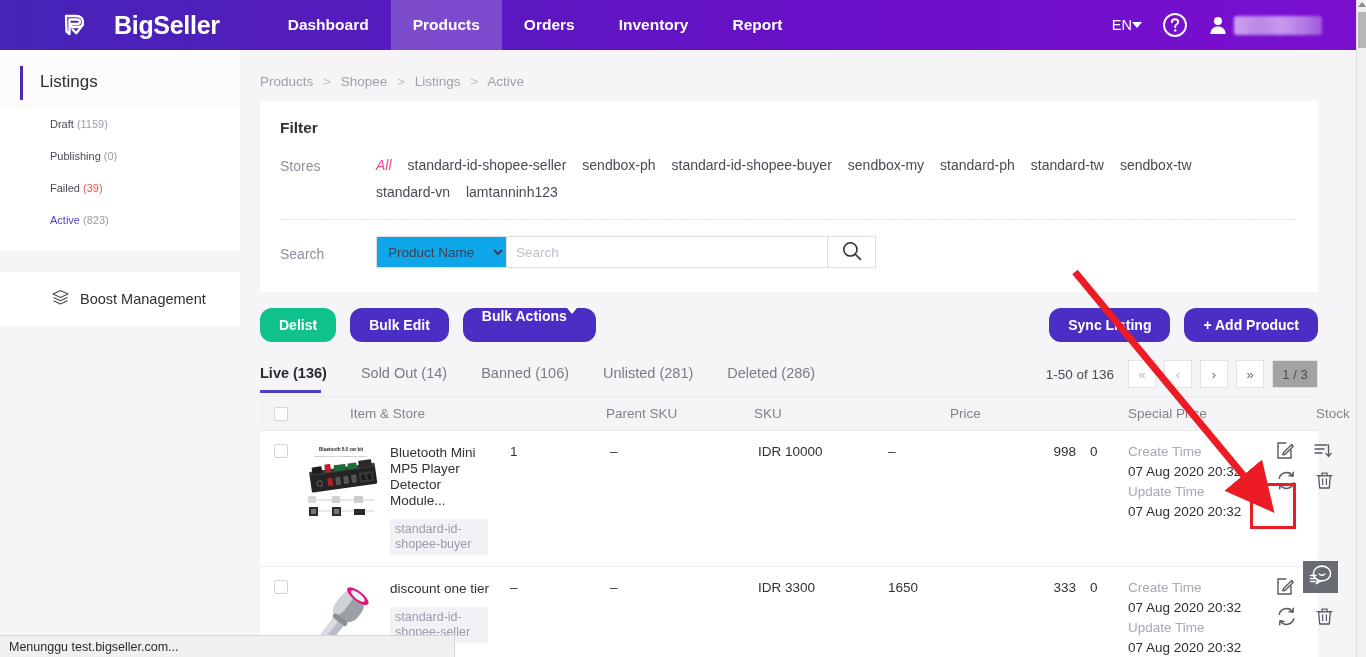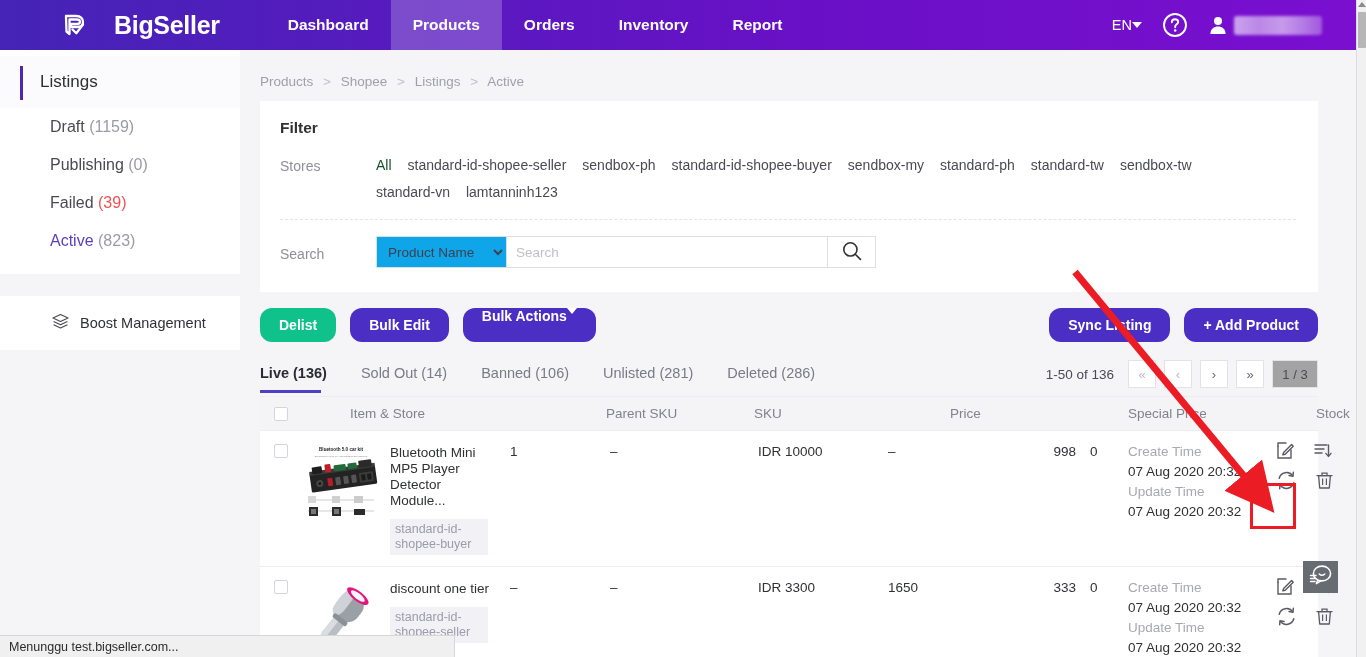--- a/index.html
+++ b/index.html
@@ -73,21 +73,21 @@
   .side-card { background: #fff; padding: 6px 0 14px 0; }
   .side-title {
     position: relative; font-size: 17px; color: #303133;
     padding: 16px 0 16px 40px; background: #fbfbfd;
   }
   .side-title::before {
     content: ""; position: absolute; left: 20px; top: 10px;
     width: 3px; height: 34px; background: #4f27b3;
   }
   .side-item {
-    padding: 10px 0 10px 50px; font-size: 16px; color: #4a4a55; cursor: pointer;
+    padding: 10px 0 10px 50px; font-size: 11px; color: #4a4a55; cursor: pointer;
   }
   .side-item .cnt { color: #9b9ba6; }
   .side-item .cnt.red { color: #f05252; }
   .side-item.active { color: #5a3fc0; }
   .side-boost {
     margin-top: 22px; background: #fff; padding: 17px 0 17px 52px;
     font-size: 14.5px; color: #303133; display: flex; align-items: center;
     gap: 11px; cursor: pointer;
   }
 
@@ -102,21 +102,21 @@
   .panel {
     background: #fff; margin: 0 38px 0 20px; padding: 18px 22px 6px 20px;
   }
   .panel-title { font-size: 15.5px; font-weight: bold; color: #303133; margin-bottom: 18px; }
   .frow { display: flex; align-items: flex-start; }
   .flabel { width: 96px; flex: none; font-size: 14px; color: #8f8f9b; padding-top: 3px; }
   .stores { display: flex; flex-wrap: wrap; gap: 7px 0; max-width: 950px; }
   .store {
     font-size: 14px; color: #4a4a55; padding: 2px 16px 2px 0; cursor: pointer; white-space: nowrap;
   }
-  .store.active { color: #14532d; }
+  .store.active { color: #ec4899; font-style: italic; }
   .divider { border-top: 1px dashed #e3e3e9; margin: 17px 0 0 0; }
 
   .searchrow { display: flex; align-items: center; margin: 16px 0 18px 0; }
   .search-group { display: flex; height: 32px; border: 1px solid #dcdfe6; }
   .search-select {
     width: 130px; height: 30px; border: none; border-right: 1px solid #dcdfe6;
     padding-left: 7px; font-size: 13.5px; color: #404050; background: #0ea5e9;
     font-family: "Liberation Sans", sans-serif; outline: none; cursor: pointer;
   }
   .search-input {

